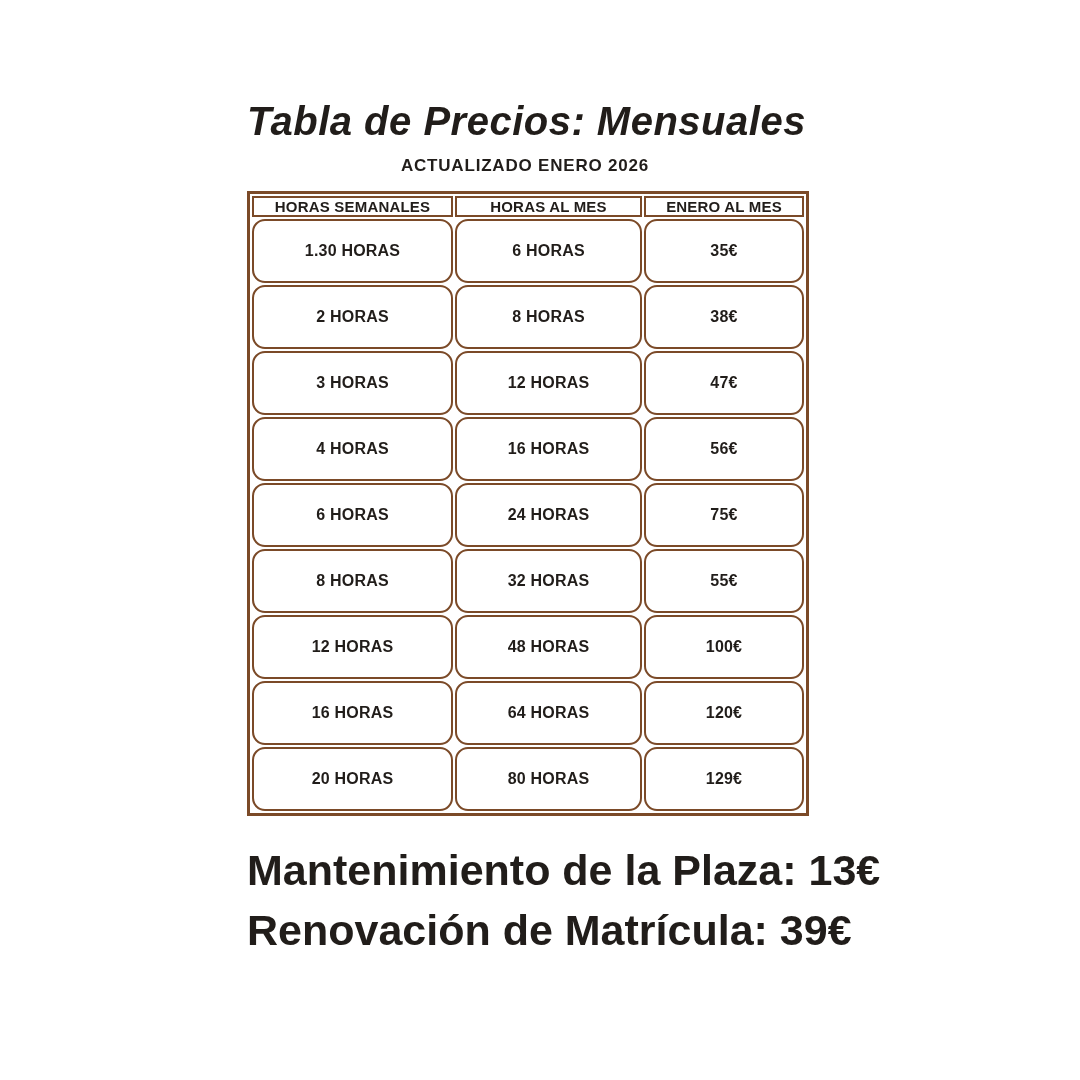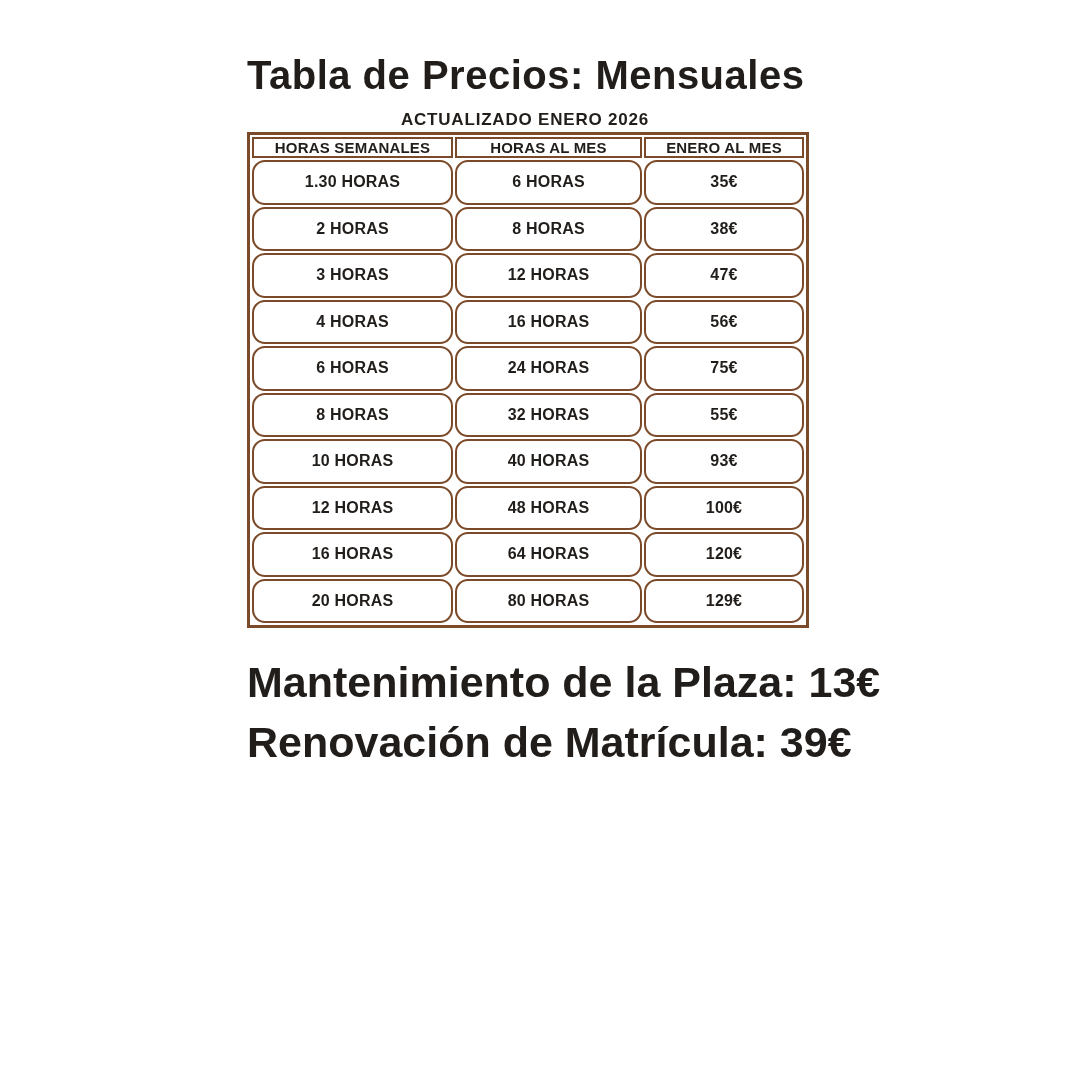--- a/index.html
+++ b/index.html
@@ -17,37 +17,38 @@
     overflow:hidden;
   }
   .content{
     position:absolute;
     left:247px;
     top:0;
     width:556px;
     text-align:center;
   }
   .title{
-    margin-top:52px;
+    margin-top:98px;
     font-size:40px;
     font-weight:700;
     letter-spacing:0.5px;
     line-height:1.15;
     white-space:nowrap;
+    font-style:italic;
   }
   .subtitle{
     margin-top:12px;
     font-size:17px;
     font-weight:700;
     letter-spacing:0.8px;
   }
   table.price-table{
-    margin-top:2px;
+    margin-top:15px;
     width:556px;
-    height:496px;
+    height:625px;
     border:3px solid var(--brown);
     border-collapse:separate;
     border-spacing:2px;
     background:var(--bg);
     table-layout:fixed;
   }
   .price-table th,
   .price-table td{
     border:2px solid var(--brown);
     background:#ffffff;
@@ -123,25 +124,20 @@
           <td>6 HORAS</td>
           <td>24 HORAS</td>
           <td>75€</td>
         </tr>
         <tr>
           <td>8 HORAS</td>
           <td>32 HORAS</td>
           <td>55€</td>
         </tr>
         <tr>
-          <td>10 HORAS</td>
-          <td>40 HORAS</td>
-          <td>93€</td>
-        </tr>
-        <tr>
           <td>12 HORAS</td>
           <td>48 HORAS</td>
           <td>100€</td>
         </tr>
         <tr>
           <td>16 HORAS</td>
           <td>64 HORAS</td>
           <td>120€</td>
         </tr>
         <tr>

